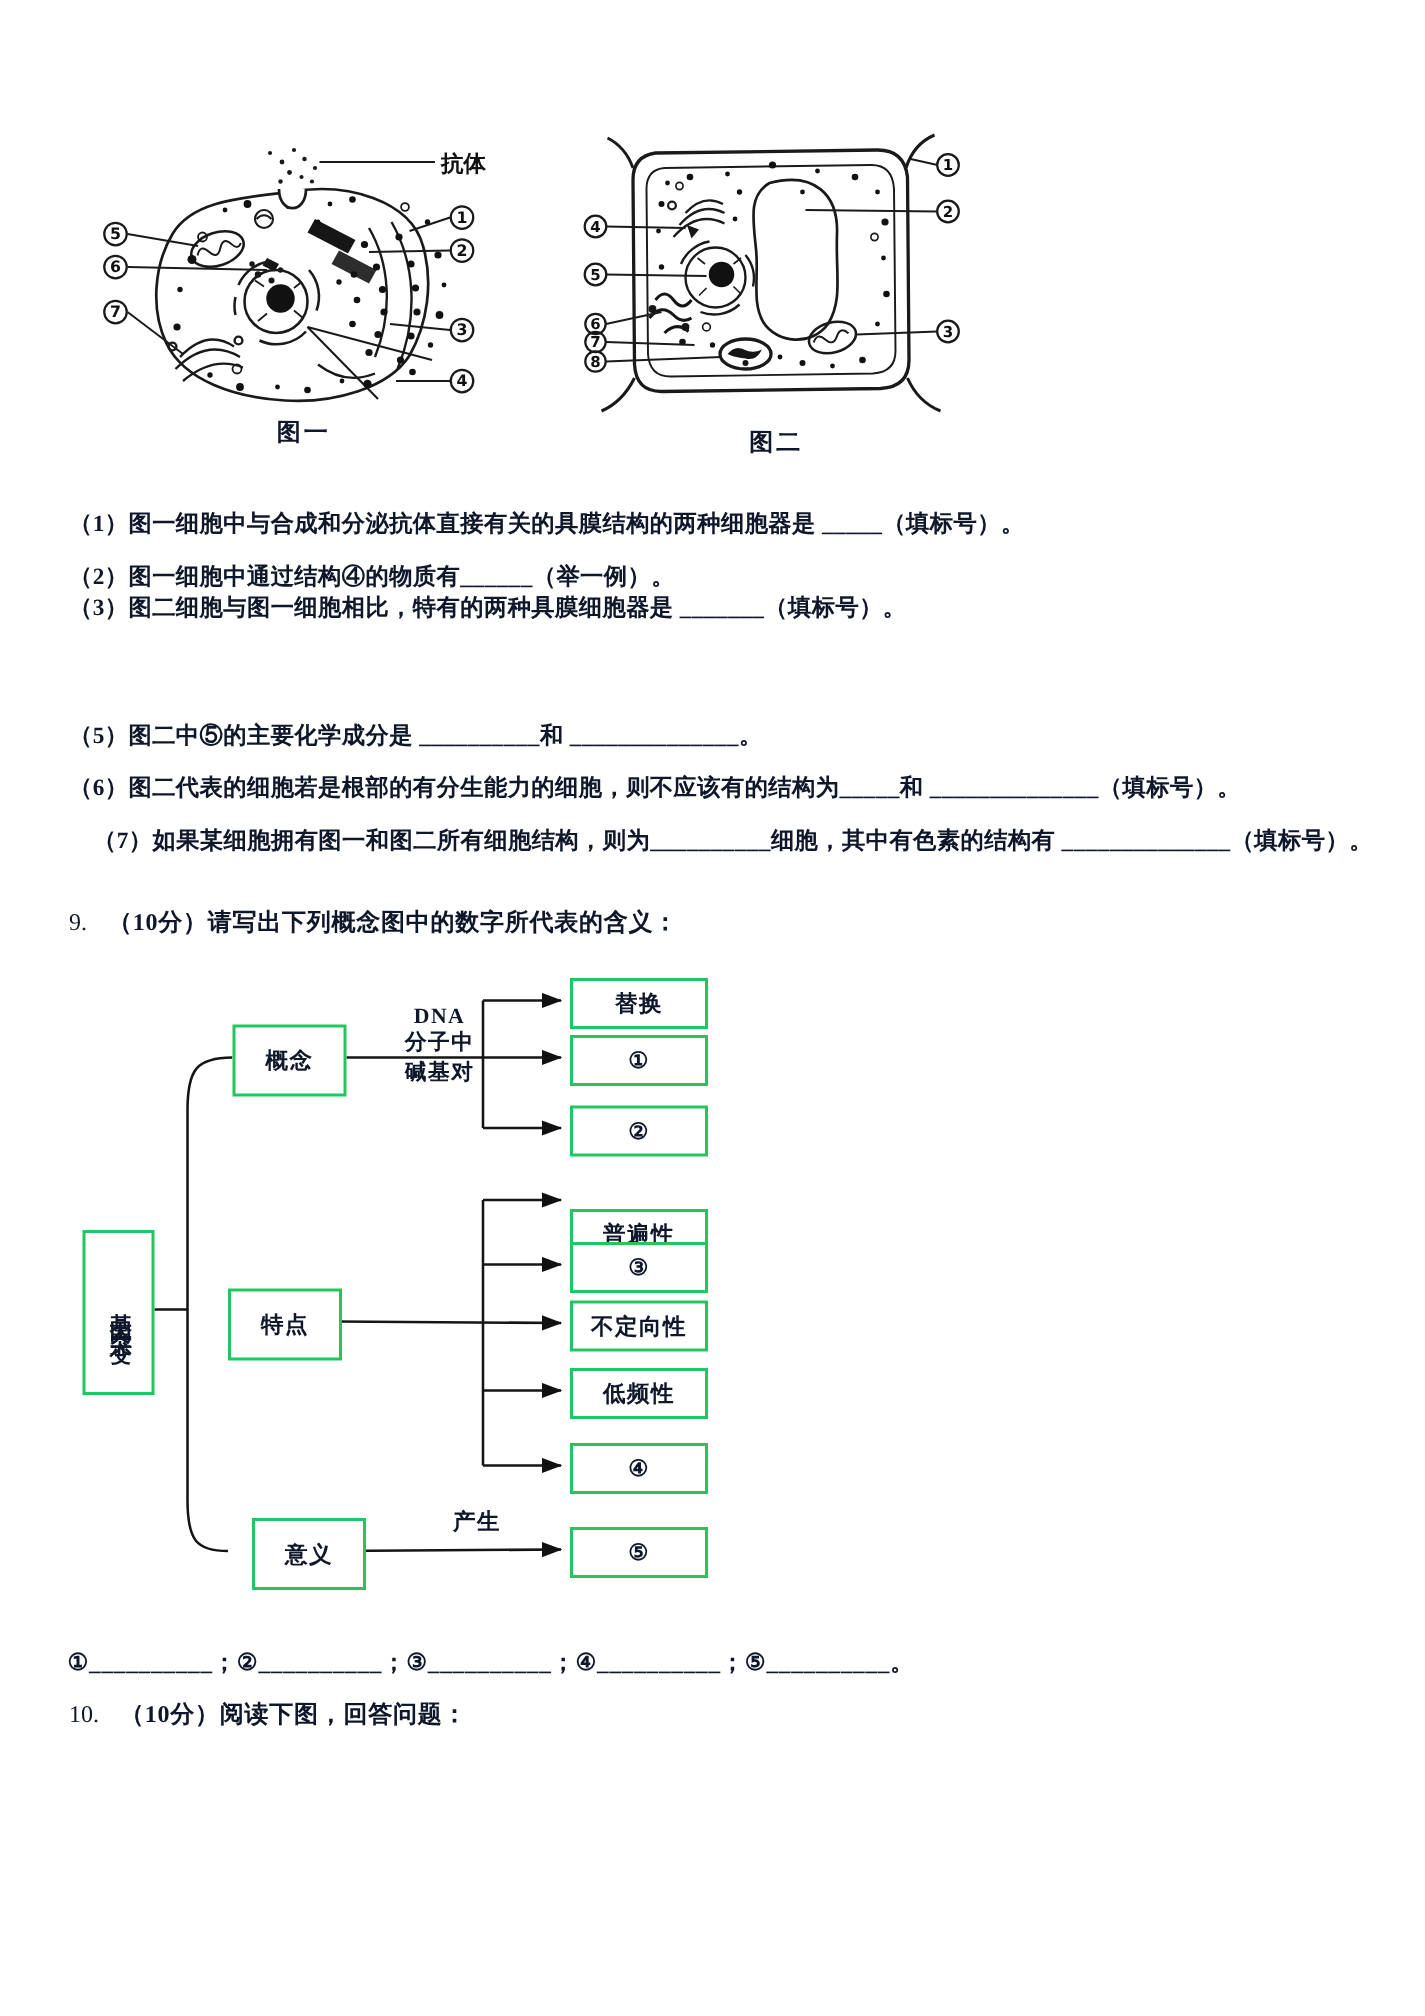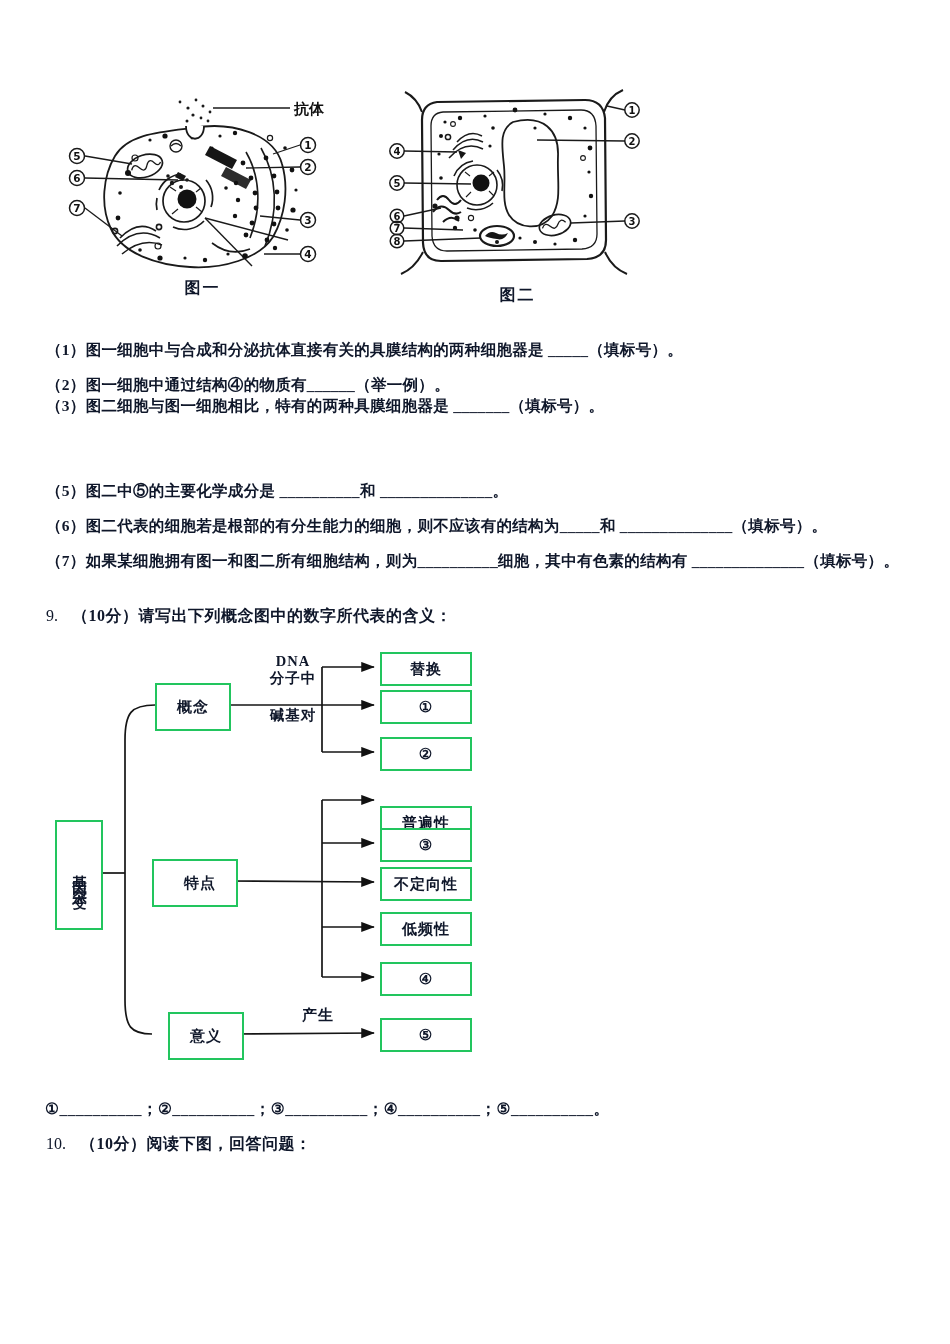--- a/index.html
+++ b/index.html
@@ -308,21 +308,21 @@
       </g>
     </svg>
     <div class="caption">图二</div>
   </div>
 
   <div class="q" style="top:332px;">（1）图一细胞中与合成和分泌抗体直接有关的具膜结构的两种细胞器是 _____（填标号）。</div>
   <div class="q" style="top:367px;">（2）图一细胞中通过结构④的物质有______（举一例）。</div>
   <div class="q" style="top:388px;">（3）图二细胞与图一细胞相比，特有的两种具膜细胞器是 _______（填标号）。</div>
   <div class="q" style="top:473px;">（5）图二中⑤的主要化学成分是 __________和 ______________。</div>
   <div class="q" style="top:508px;">（6）图二代表的细胞若是根部的有分生能力的细胞，则不应该有的结构为_____和 ______________（填标号）。</div>
-  <div class="q" style="top:543px;">（7）如果某细胞拥有图一和图二所有细胞结构，则为__________细胞，其中有色素的结构有 ______________（填标号）。</div>
+  <div class="q" style="top:543px;margin-left:16px;">（7）如果某细胞拥有图一和图二所有细胞结构，则为__________细胞，其中有色素的结构有 ______________（填标号）。</div>
 
   <div class="heading" style="top:605px;">
     <span class="num">9.</span><span class="btxt">（10分）请写出下列概念图中的数字所代表的含义：</span>
   </div>
 
   <div class="cmap">
     <svg class="cm-lines" width="430" height="420" viewBox="0 0 430 420">
       <defs>
         <marker id="ah" markerWidth="10" markerHeight="8" refX="7.5" refY="3" orient="auto">
           <path d="M0,0 L8,3 L0,6 Z" fill="#111"></path>
@@ -345,24 +345,24 @@
         <line x1="277" y1="282" x2="329" y2="282" marker-end="url(#ah)"></line>
         <line x1="277" y1="332" x2="329" y2="332" marker-end="url(#ah)"></line>
 
         <line x1="179" y1="389" x2="329" y2="388" marker-end="url(#ah)"></line>
       </g>
     </svg>
 
     <div class="box root" style="left:10px;top:175px;width:44px;height:106px;">基因突变</div>
 
     <div class="box" style="left:110px;top:38px;width:72px;height:44px;">概念</div>
-    <div class="box" style="left:107px;top:214px;width:72px;height:44px;padding-left:10px;">特点</div>
+    <div class="box" style="left:107px;top:214px;width:72px;height:44px;">特点</div>
     <div class="box" style="left:123px;top:367px;width:72px;height:44px;">意义</div>
 
-    <div class="edge" style="left:196px;top:8px;width:104px;">
+    <div class="edge" style="left:196px;top:25px;width:104px;">
       <div>DNA</div>
       <div>分子中</div>
     </div>
     <div class="edge" style="left:196px;top:62px;width:104px;">碱基对</div>
     <div class="edge" style="left:238px;top:362px;width:70px;font-size:15px;">产生</div>
 
     <div class="box" style="left:335px;top:7px;width:88px;height:30px;">替换</div>
     <div class="box" style="left:335px;top:45px;width:88px;height:30px;">①</div>
     <div class="box" style="left:335px;top:92px;width:88px;height:30px;">②</div>
     <div class="box" style="left:335px;top:124px;width:88px;height:30px;margin-top:37px;">普遍性</div>

